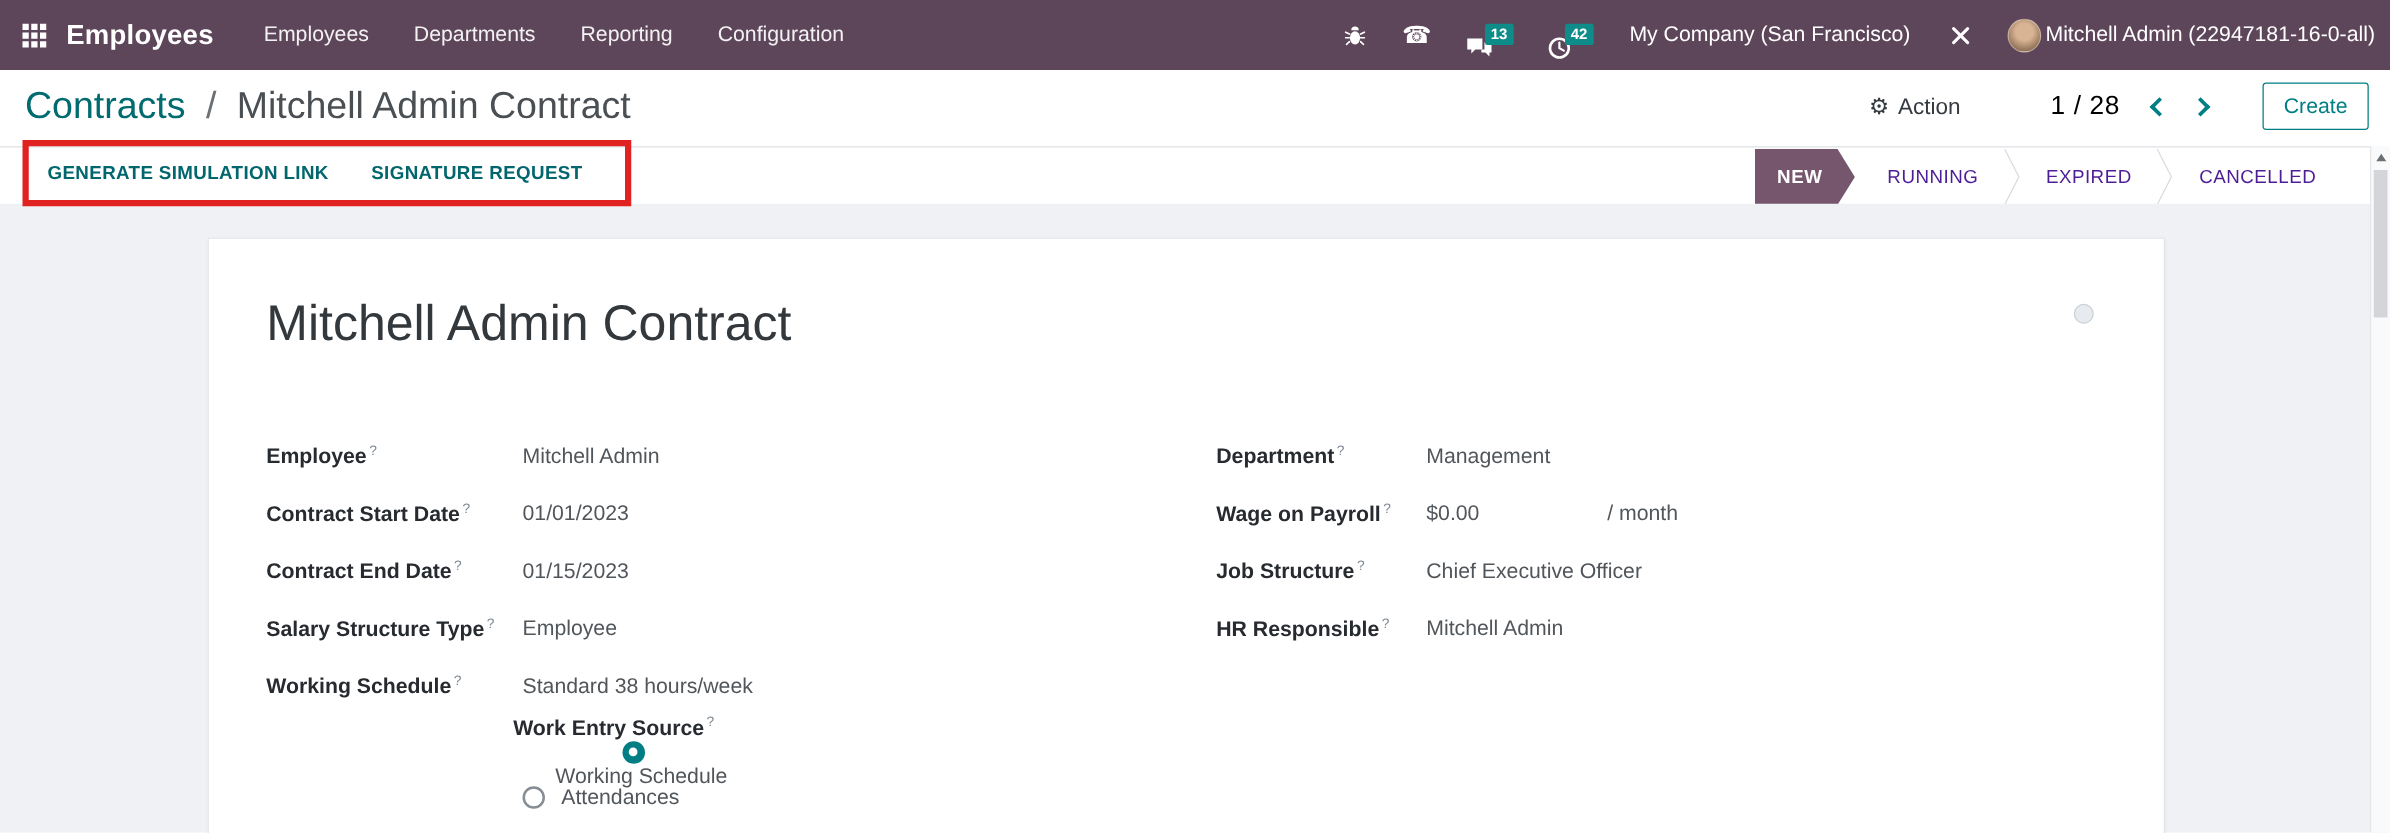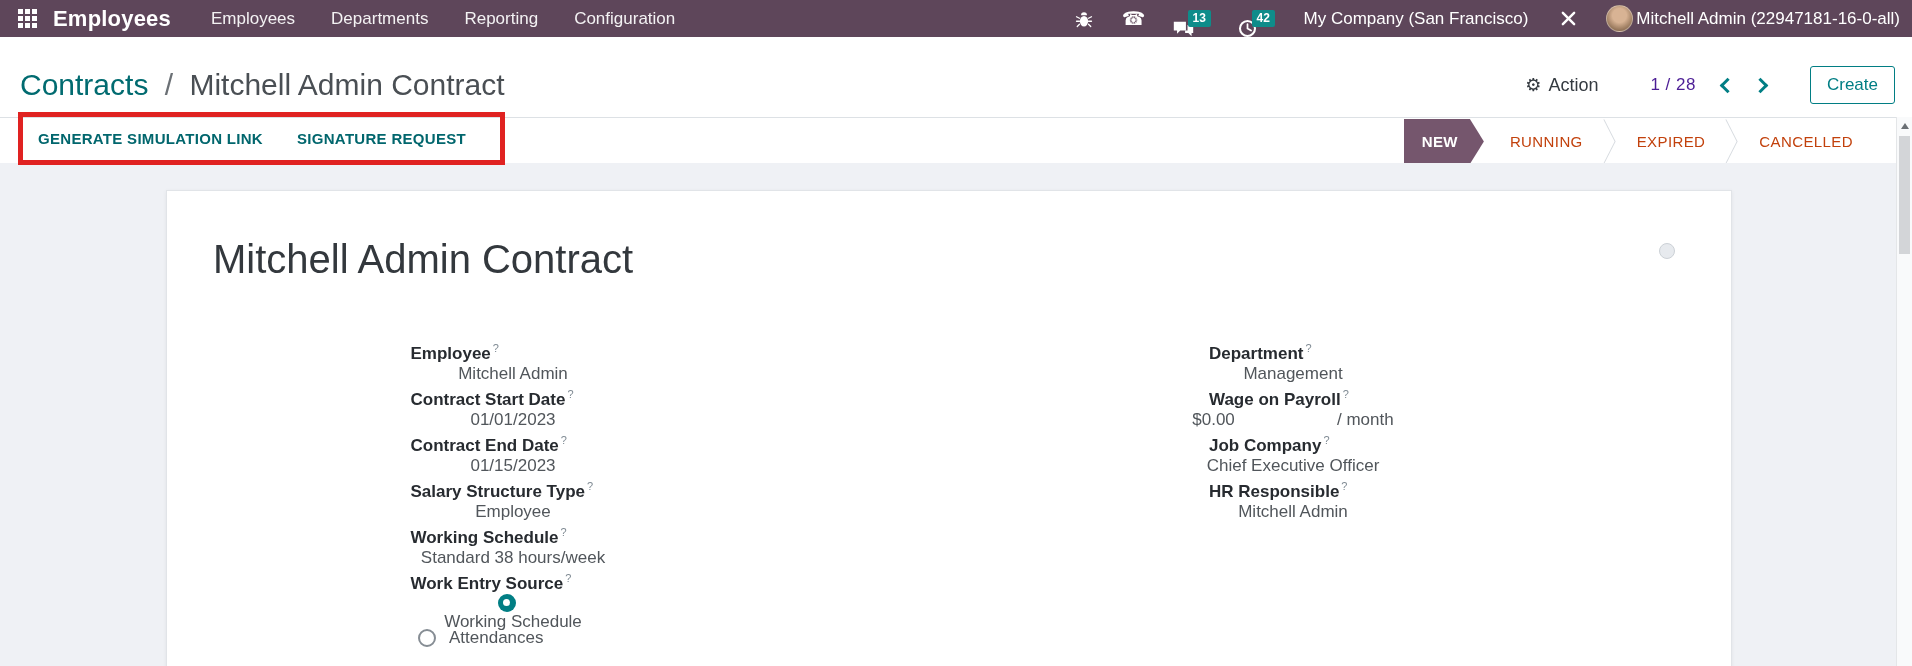--- a/index.html
+++ b/index.html
@@ -1,19 +1,19 @@
 <!DOCTYPE html>
 <html><head>
 <meta charset="utf-8">
 <style>
   * { margin:0; padding:0; box-sizing:border-box; }
   html,body { width:1912px; height:666px; overflow:hidden; font-family:"Liberation Sans", sans-serif; background:#fff; }
 
   
-  .navbar { position:absolute; top:0; left:0; right:0; height:37px; background:#5e465a; display:flex; align-items:center; color:#fff; z-index:10; }
+  .navbar { position:absolute; top:0; left:0; right:0; height:56px; background:#5e465a; display:flex; align-items:center; color:#fff; z-index:10; }
   .apps-icon { margin-left:18px; display:grid; grid-template-columns:repeat(3,5px); grid-template-rows:repeat(3,5px); gap:2px; cursor:pointer; }
   .apps-icon span { background:#fff; }
   .brand { font-size:22px; font-weight:700; margin-left:16px; letter-spacing:.2px; cursor:pointer; }
   .nav-menu { display:flex; margin-left:40px; gap:36px; font-size:17px; color:rgba(255,255,255,.93); }
   .nav-menu .nav-item { cursor:pointer; }
   .nav-right { margin-left:auto; display:flex; align-items:center; margin-right:12px; }
   .nav-ic { display:flex; align-items:center; justify-content:center; width:24px; height:24px; margin-left:26px; cursor:pointer; position:relative; }
   .nav-ic.glyph { font-size:19px; color:#fff; }
   .badge { position:absolute; top:-7px; left:16px; background:#0e8c8a; color:#fff; font-size:12px; font-weight:700; padding:1px 5px; border-radius:2px; line-height:15px; }
   .ic-badge { margin-right:14px;margin-top:20px; }
@@ -24,50 +24,50 @@
 
   
   .control-row { position:absolute; top:53px; left:0; right:0; height:64px; background:#fff; }
   .breadcrumb { position:absolute; left:20px; top:50%; transform:translateY(-50%); font-size:30px; white-space:nowrap; }
   .bc-link { color:#016b70; cursor:pointer; }
   .bc-sep { color:#6b7075; margin:0 8px; }
   .bc-current { color:#4a4f54; }
   .cp-right { position:absolute; right:17px; top:50%; transform:translateY(-50%); display:flex; align-items:center; }
   .action-btn { display:flex; align-items:center; color:#343a40; font-size:18px; cursor:pointer; }
   .gear { font-size:18px; margin-right:7px; color:#343a40; }
-  .pager-count { font-size:17px; color:#4c1d95; margin-left:52px; letter-spacing:.5px; }
+  .pager-count { font-size:21px; color:#000000; margin-left:72px; letter-spacing:.5px; }
   .pg-chev { width:11px; height:11px; border-left:3px solid #017e84; border-bottom:3px solid #017e84; display:inline-block; cursor:pointer; }
   .pg-prev { transform:rotate(45deg); margin-left:26px; }
   .pg-next { transform:rotate(-135deg); margin-left:22px; }
   .create-btn { margin-left:44px; border:1px solid #017e84; color:#017e84; background:#fff; font-size:17px; font-family:"Liberation Sans",sans-serif; padding:8px 16px; border-radius:3px; cursor:pointer; }
 
   
   .button-row { position:absolute; top:117px; left:0; right:16px; height:42px; background:#fff; border-top:1px solid #dde1e5; }
   .smart-buttons { position:absolute; left:38px; top:0; height:100%; display:flex; align-items:center; gap:34px; }
   .smart-btn { background:none; border:none; color:#01666d; font-size:15px; font-weight:700; letter-spacing:.3px; cursor:pointer; font-family:"Liberation Sans",sans-serif; white-space:nowrap; }
   .statusbar { position:absolute; right:17px; top:1px; height:45px; display:flex; align-items:stretch; }
   .step-active { background:#75566d; color:#fff; font-size:15px; font-weight:700; letter-spacing:.4px; line-height:45px; padding:0 26px 0 18px; clip-path:polygon(0 0, calc(100% - 14px) 0, 100% 50%, calc(100% - 14px) 100%, 0 100%); cursor:pointer; }
-  .step { line-height:45px; padding:0 26px; color:#c2410c; font-size:15px; letter-spacing:.4px; cursor:pointer; white-space:nowrap; }
+  .step { line-height:45px; padding:0 26px; color:#4c1d95; font-size:15px; letter-spacing:.4px; cursor:pointer; white-space:nowrap; }
   .chevsep { position:relative; width:2px; }
   .chevsep::before, .chevsep::after { content:""; position:absolute; left:0; width:1px; height:25px; background:#d7dbe0; }
   .chevsep::before { top:-1px; transform:rotate(-27deg); }
   .chevsep::after { top:21px; transform:rotate(27deg); }
 
   
   .highlight-box { position:absolute; left:18px; top:112px; width:487px; height:53px; border:5px solid #e02221; z-index:5; pointer-events:none; }
 
   
   .page-bg { position:absolute; top:163px; left:0; right:0; bottom:0; background:#eff1f5; }
   .sheet { position:absolute; left:166px; top:27px; width:1566px; height:620px; background:#fff; border:1px solid #e1e4e8; box-shadow:0 1px 4px rgba(0,0,0,.06); }
   .sheet-title { position:absolute; left:46px; top:46px; font-size:40px; color:#33383d; font-weight:400; }
   .record-circle { position:absolute; right:56px; top:52px; width:16px; height:16px; border-radius:50%; background:#e7eaee; border:1px solid #ccd1d6; }
 
   .col-left  { position:absolute; left:46px;  top:151px; width:600px; }
   .col-right { position:absolute; left:806px; top:151px; width:640px; }
-  .frow { height:46px; display:flex; align-items:center;flex-direction:column; }
+  .frow { height:46px; display:flex; align-items:center; }
   .flabel { width:205px; flex-shrink:0; font-weight:700; font-size:17px; color:#272b30; white-space:nowrap; }
   .col-right .flabel { width:168px; }
   .flabel sup { font-size:11px; color:#7f8a93; font-weight:400; margin-left:2px; }
   .fvalue { font-size:17px; color:#51565b; white-space:nowrap; }
   .wage-amt { display:inline-block; width:140px; }
 
   .radio-row { height:46px; display:flex; align-items:center;flex-direction:column; }
   .radio-row2 { height:40px; display:flex; align-items:center; margin-left:205px; }
   .radio { width:18px; height:18px; border-radius:50%; margin-right:13px; flex-shrink:0; cursor:pointer; position:relative; }
   .radio.sel { background:#017e84; }
@@ -222,21 +222,21 @@
         <div class="fvalue">Management</div>
       </div>
       <div class="frow">
         <div class="flabel"><span>Wage on Payroll</span><sup>?</sup></div>
         <div class="fvalue">
           <span class="wage-amt">$0.00</span>
           <span>/ month</span>
         </div>
       </div>
       <div class="frow">
-        <div class="flabel"><span>Job Company</span><sup>?</sup></div>
+        <div class="flabel"><span>Job Structure</span><sup>?</sup></div>
         <div class="fvalue">Chief Executive Officer</div>
       </div>
       <div class="frow">
         <div class="flabel"><span>HR Responsible</span><sup>?</sup></div>
         <div class="fvalue">Mitchell Admin</div>
       </div>
     </div>
   </div>
 </div>
 

